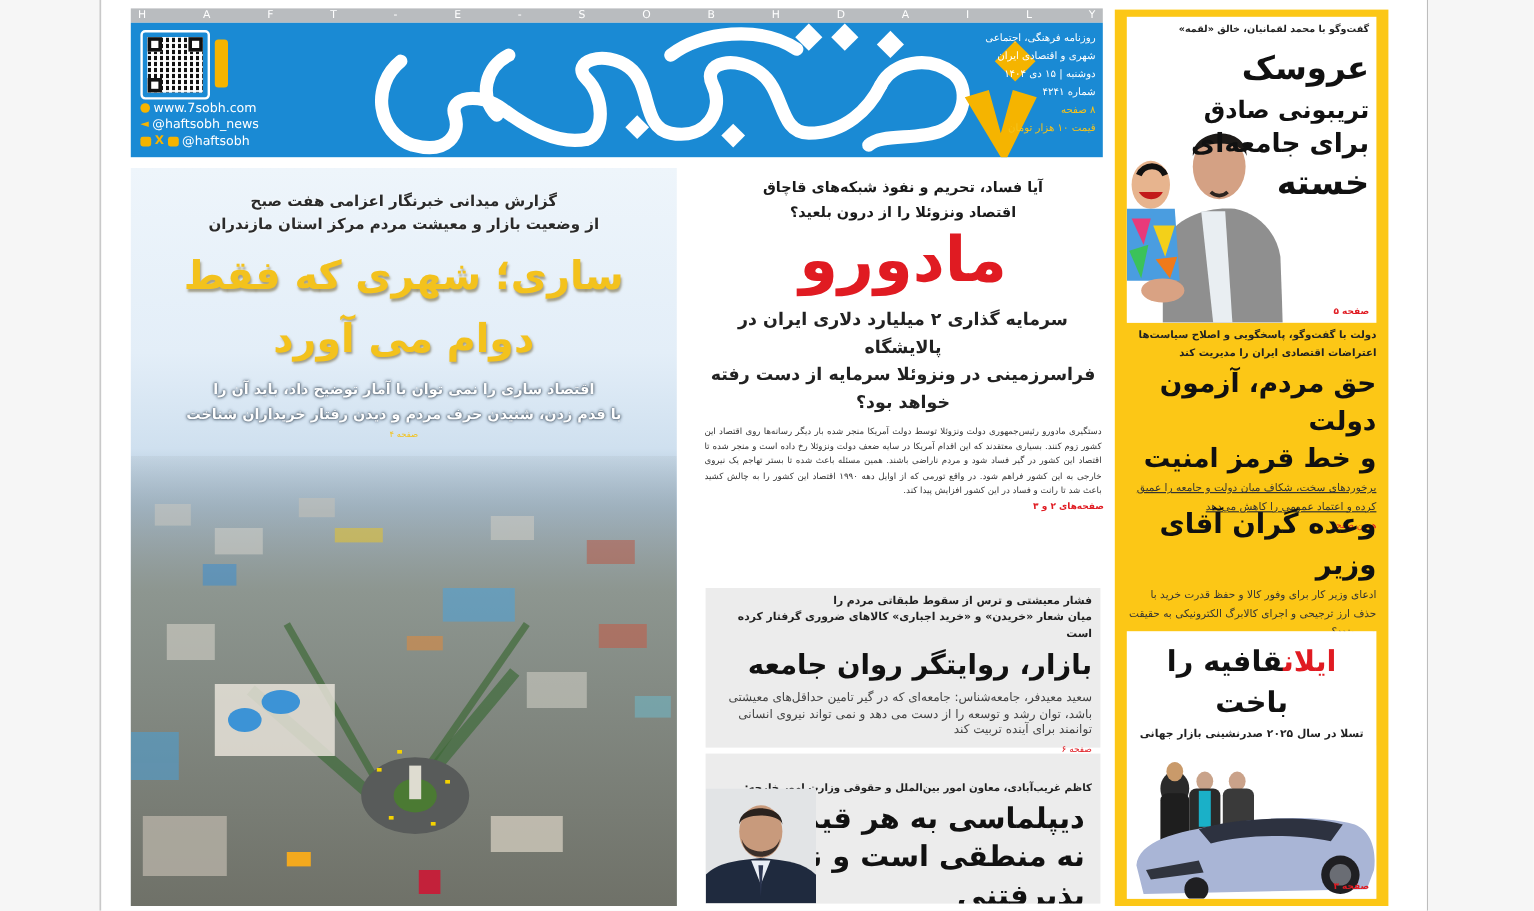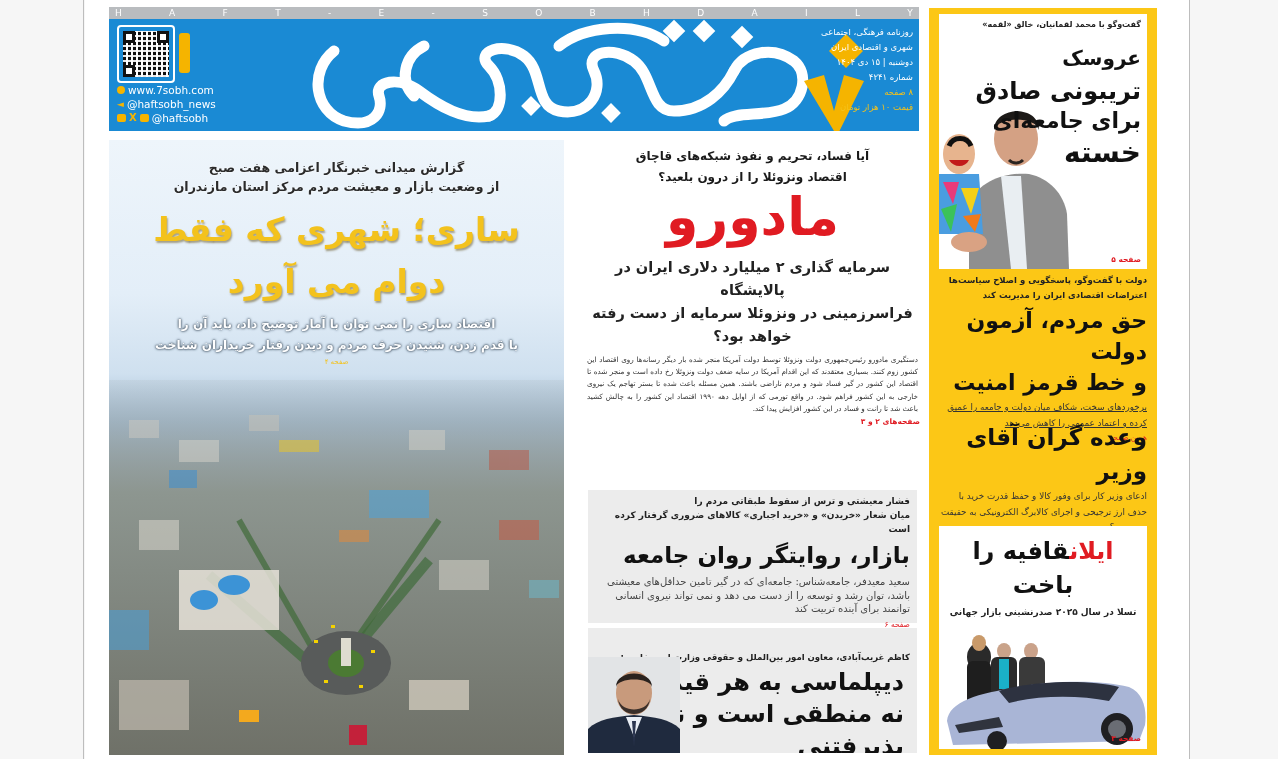--- a/index.html
+++ b/index.html
@@ -62,22 +62,22 @@
   .diplo-kicker { font-size: 8.5px; color: #222; line-height: 14px; font-weight: bold; }
   .diplo-head { font-size: 24px; font-weight: bold; color: #111; line-height: 32px; padding-right: 6px; margin-top: 2px; }
   .diplo-pg { font-size: 7.5px; color: #e01b22; line-height: 12px; }
   .diplo-photo { position: absolute; left: 0; bottom: 0; width: 92px; height: 96px; }
 
   
   .yellow { position: absolute; left: 929px; top: 8px; width: 228px; height: 747px; background: #fcc716; }
   .y-box1 { position: absolute; left: 939px; top: 14px; width: 208px; height: 255px; background: #ffffff; overflow: hidden; }
   .y1-kicker { position: absolute; right: 6px; top: 6px; direction: rtl; font-size: 8px; font-weight: bold; color: #222; }
   .y1-head { position: absolute; right: 6px; top: 26px; direction: rtl; text-align: right; font-weight: bold; color: #111; }
-  .y1-head .l1 { font-size: 20px; line-height: 36px; display: block; }
-  .y1-head .l2 { font-size: 24px; line-height: 30px; display: block; }
+  .y1-head .l1 { font-size: 27px; line-height: 36px; display: block; }
+  .y1-head .l2 { font-size: 20px; line-height: 30px; display: block; }
   .y1-head .l3 { font-size: 22px; line-height: 30px; display: block; }
   .y1-head .l4 { font-size: 28px; line-height: 34px; display: block; }
   .y1-pg { position: absolute; right: 6px; bottom: 5px; direction: rtl; font-size: 7.5px; color: #e01b22; font-weight: bold; }
   .y1-photo { position: absolute; left: 0; top: 50px; width: 130px; height: 205px; }
 
   .y-sec2 { position: absolute; left: 933px; top: 273px; width: 220px; direction: rtl; text-align: right; padding: 0 6px; }
   .y2-kicker { font-size: 8.5px; color: #222; line-height: 15px; font-weight: bold; }
   .y2-head { font-size: 22px; font-weight: bold; color: #111; line-height: 31px; margin-top: 2px; }
   .y2-dek { font-size: 8.8px; color: #333; line-height: 15.5px; margin-top: 2px; text-decoration: underline; }
   .y2-pg { font-size: 7.5px; color: #e01b22; line-height: 14px; }

